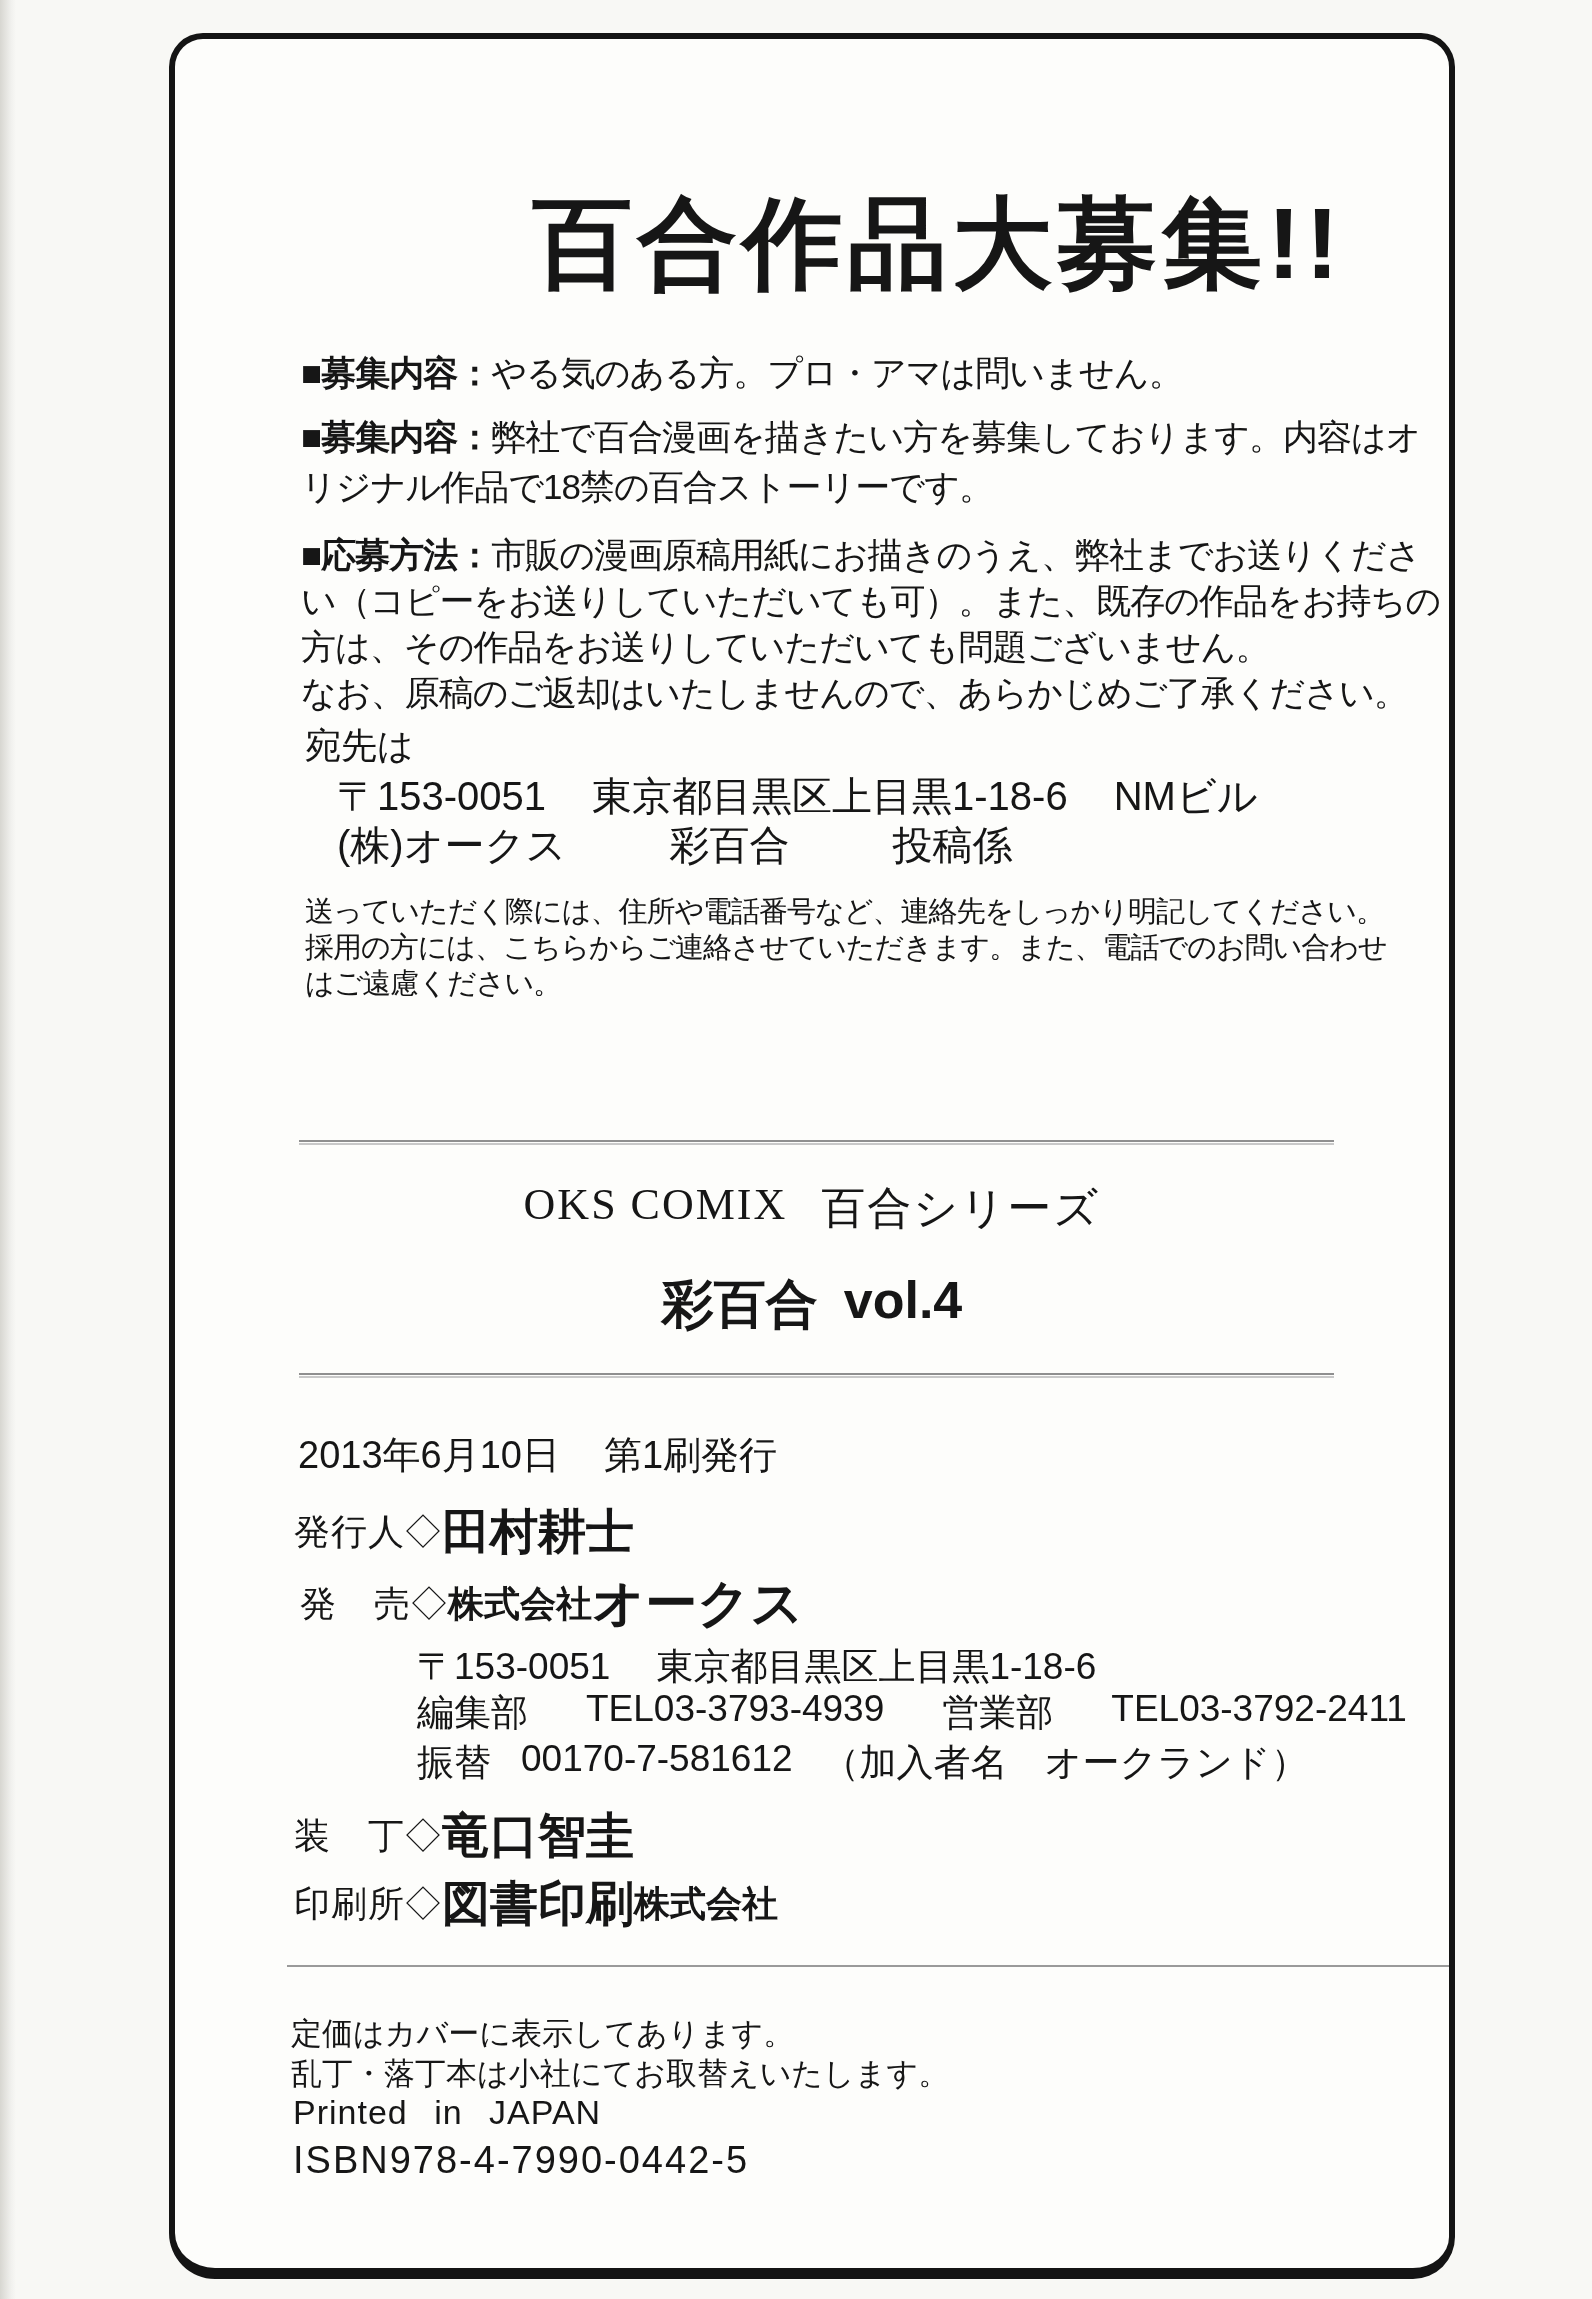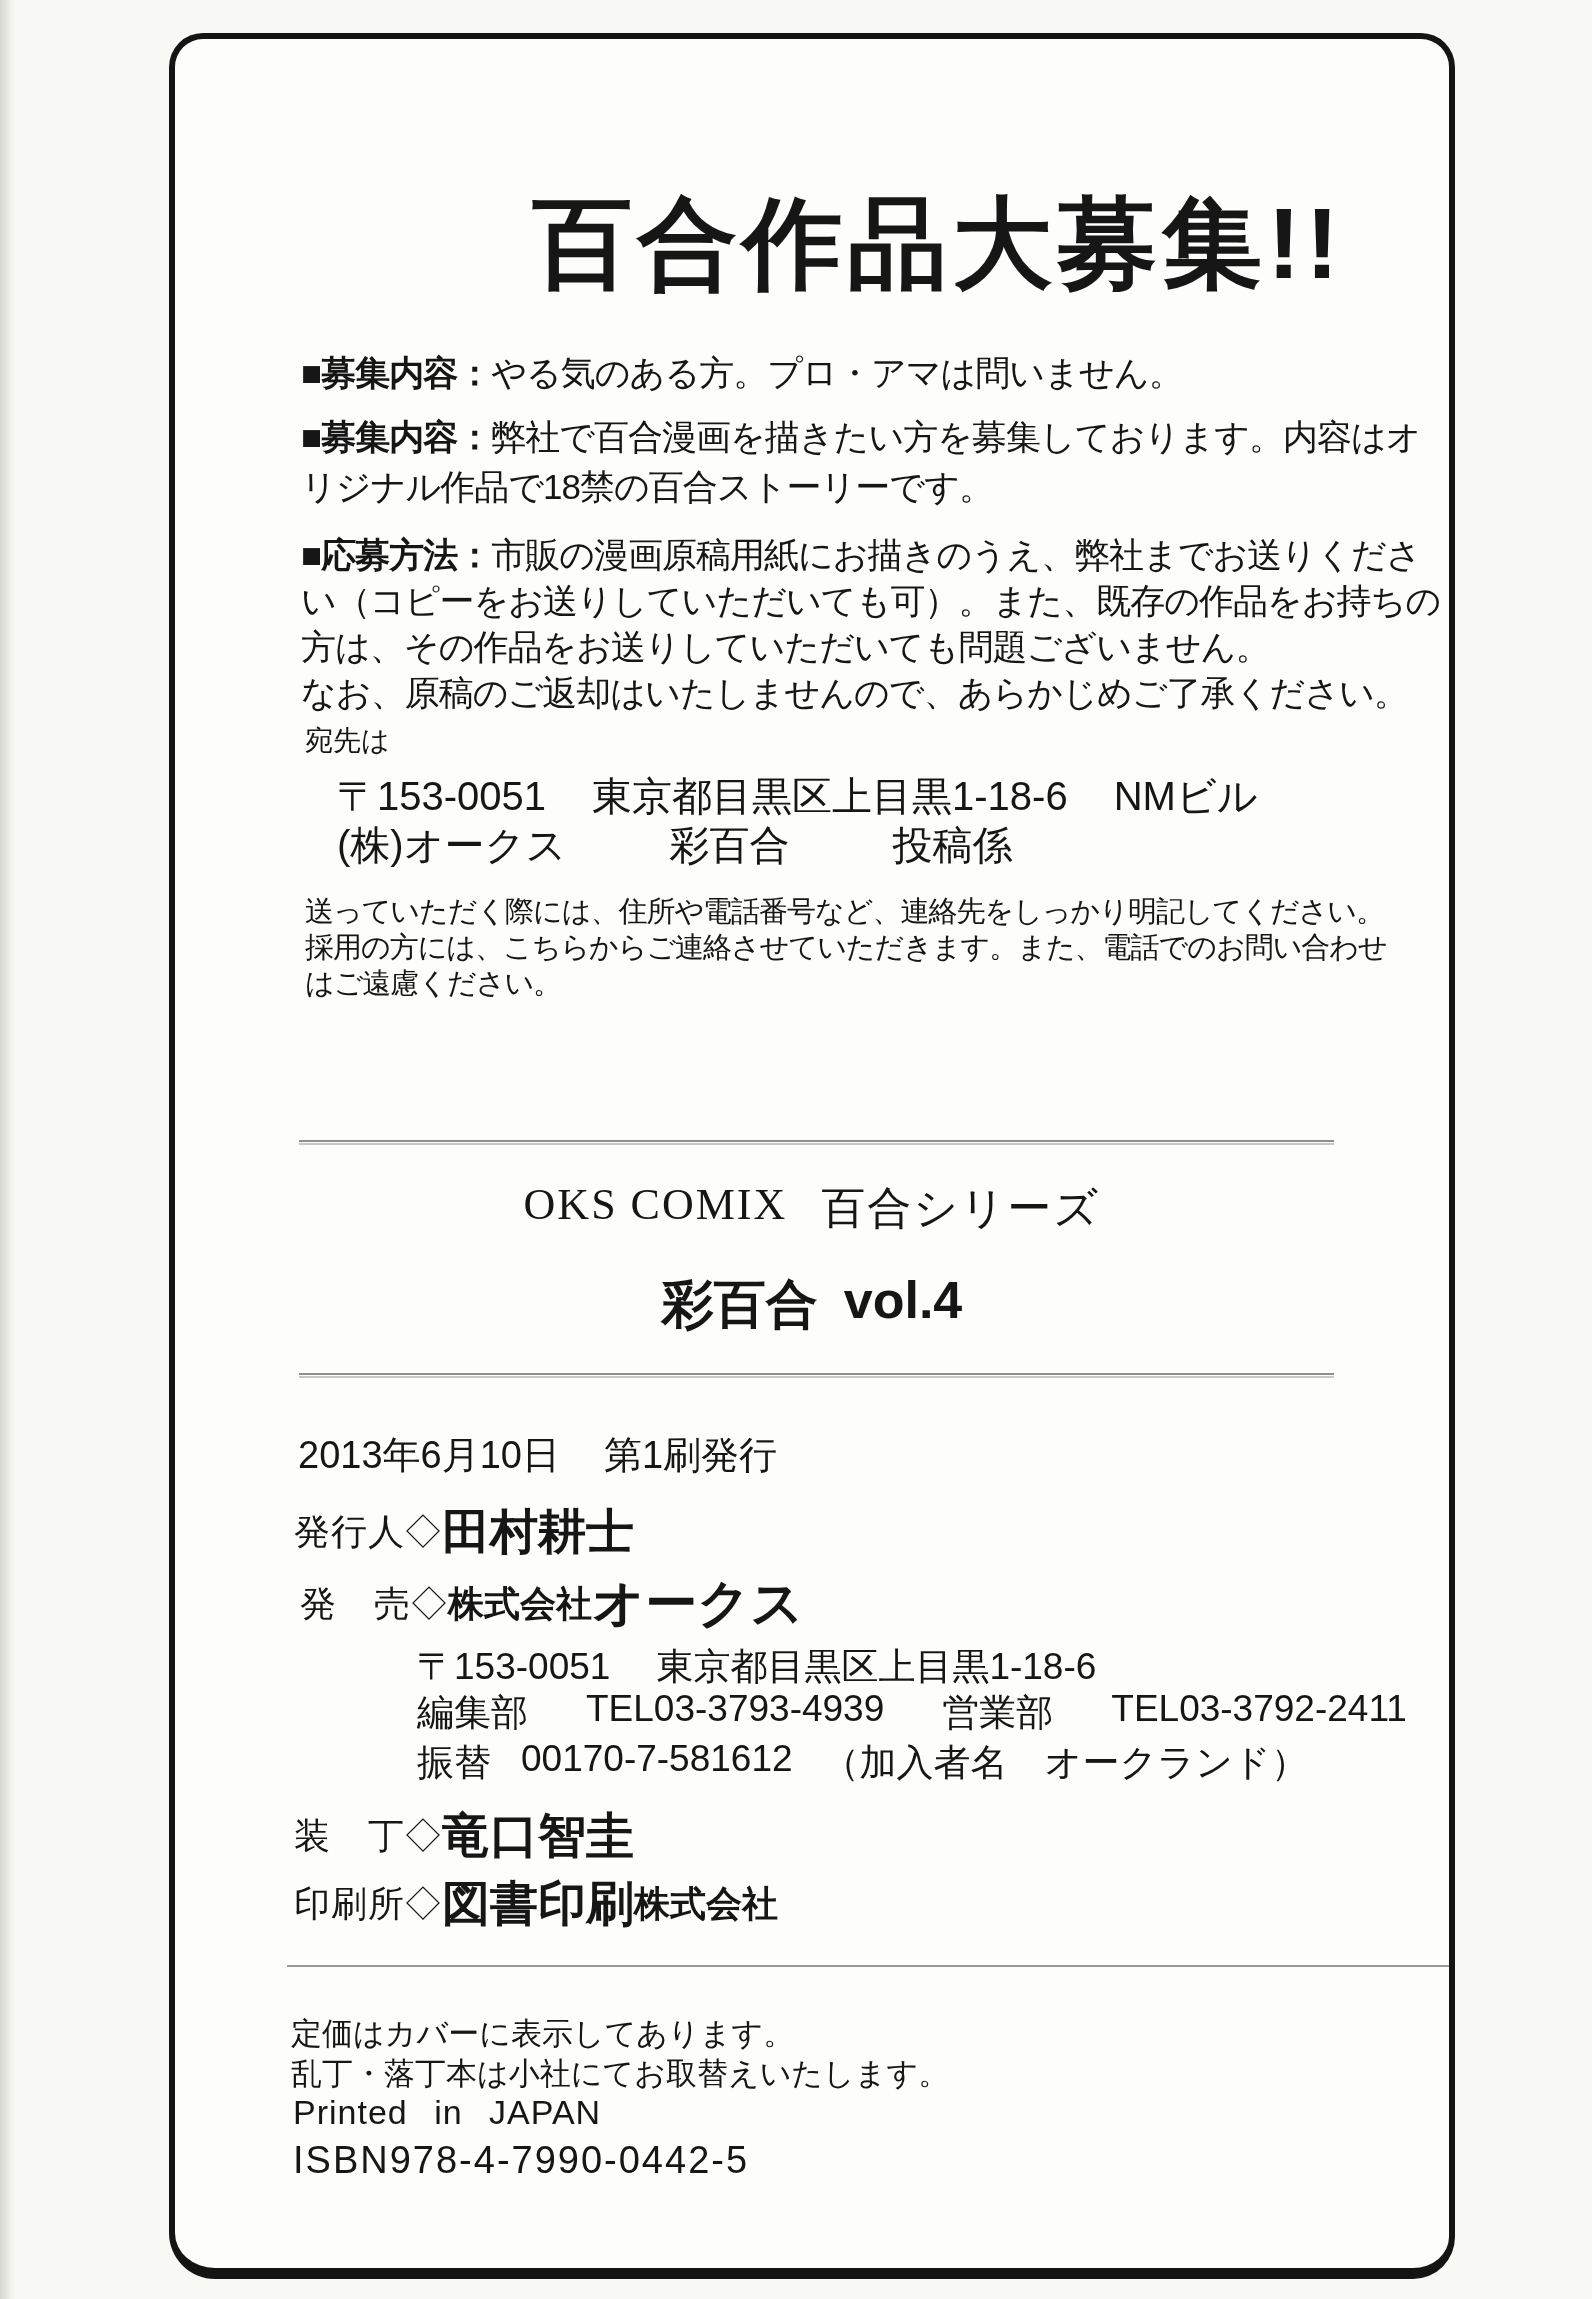--- a/index.html
+++ b/index.html
@@ -24,21 +24,21 @@
   .title{
     margin:4px;left:169px;top:189px;width:1530px;text-align:center;
     font-size:100px;line-height:100px;font-weight:900;letter-spacing:5px;
     white-space:nowrap;
   }
   .sec{left:301px;font-size:35px;letter-spacing:-1px;white-space:nowrap;}
   .sec .lbl{font-weight:700;}
   .sec1{top:350px;line-height:46px;}
   .sec2{top:412px;line-height:50px;}
   .sec3{top:532px;line-height:46px;}
-  .dest-intro{left:305px;top:722px;font-size:28px;white-space:nowrap;}
+  .dest-intro{left:305px;top:722px;font-size:36px;white-space:nowrap;}
   .row{display:flex;white-space:nowrap;justify-content:center;}
   .dest1{left:337px;top:769px;font-size:40px;gap:46px;}
   .dest2{left:337px;top:818px;font-size:40px;gap:103px;}
   .notes{left:305px;top:893px;font-size:29px;line-height:36px;letter-spacing:-1px;white-space:nowrap;}
   .rule-double{
     left:299px;width:1035px;height:5px;box-sizing:border-box;
     border-top:2px solid #8f8f8f;border-bottom:2px solid #c8c8c8;background:transparent;
   }
   .rd1{top:1140px;} .rd2{top:1373px;}
   .series{

